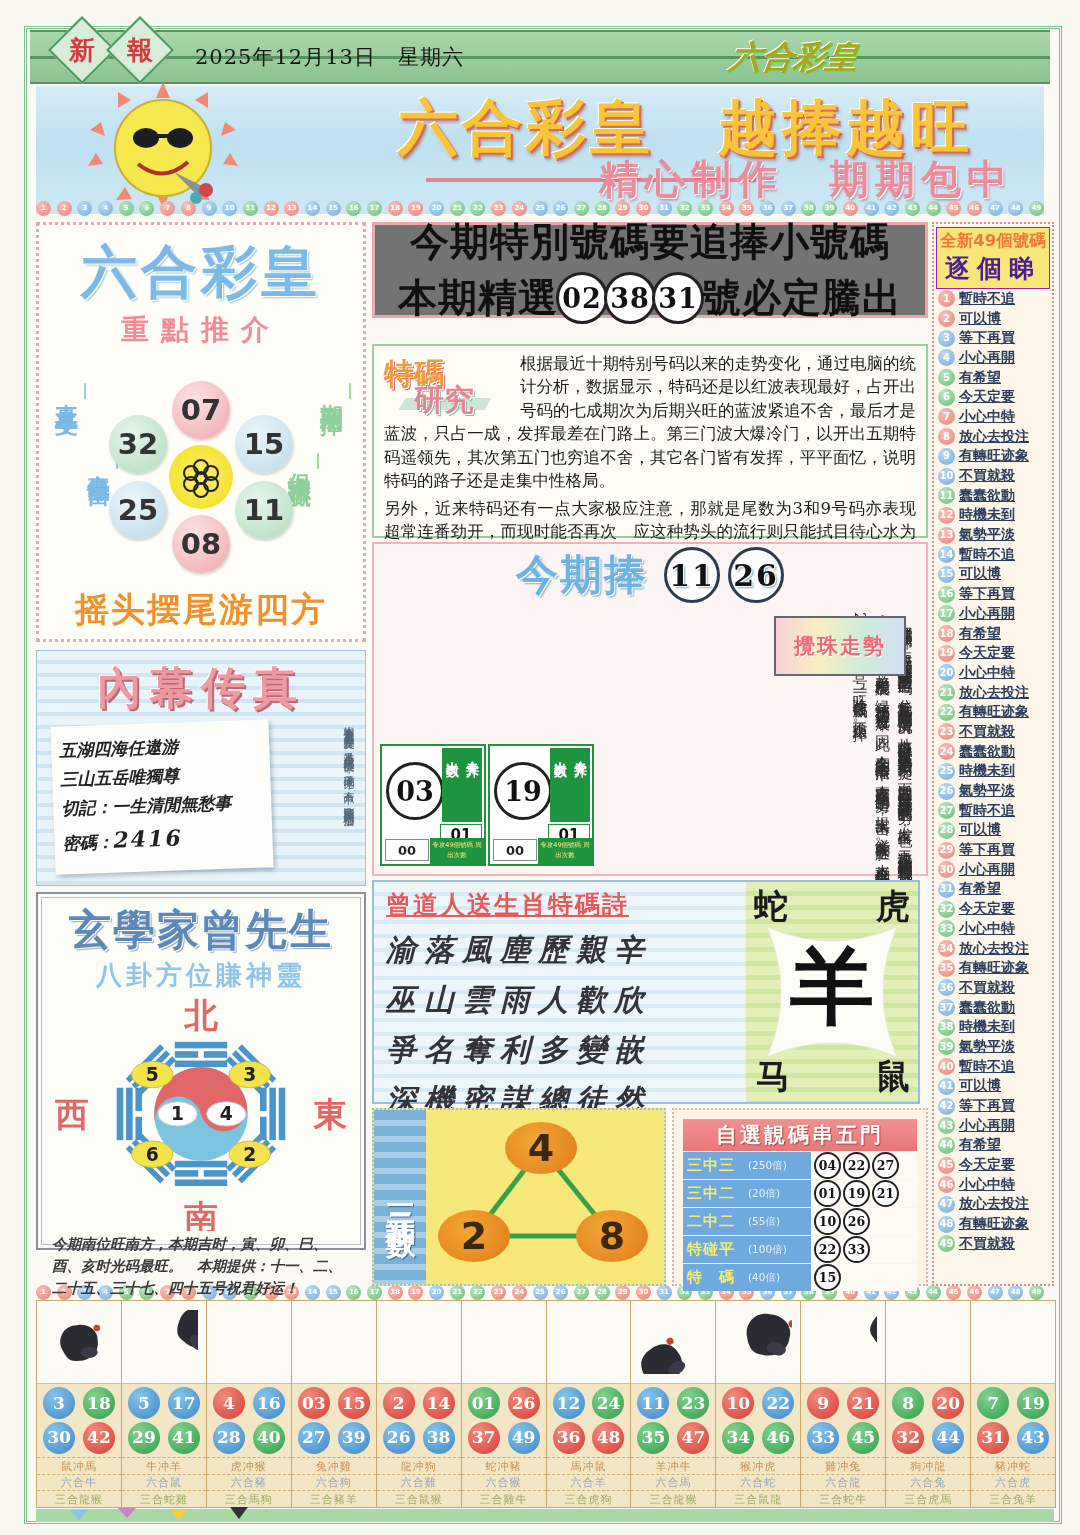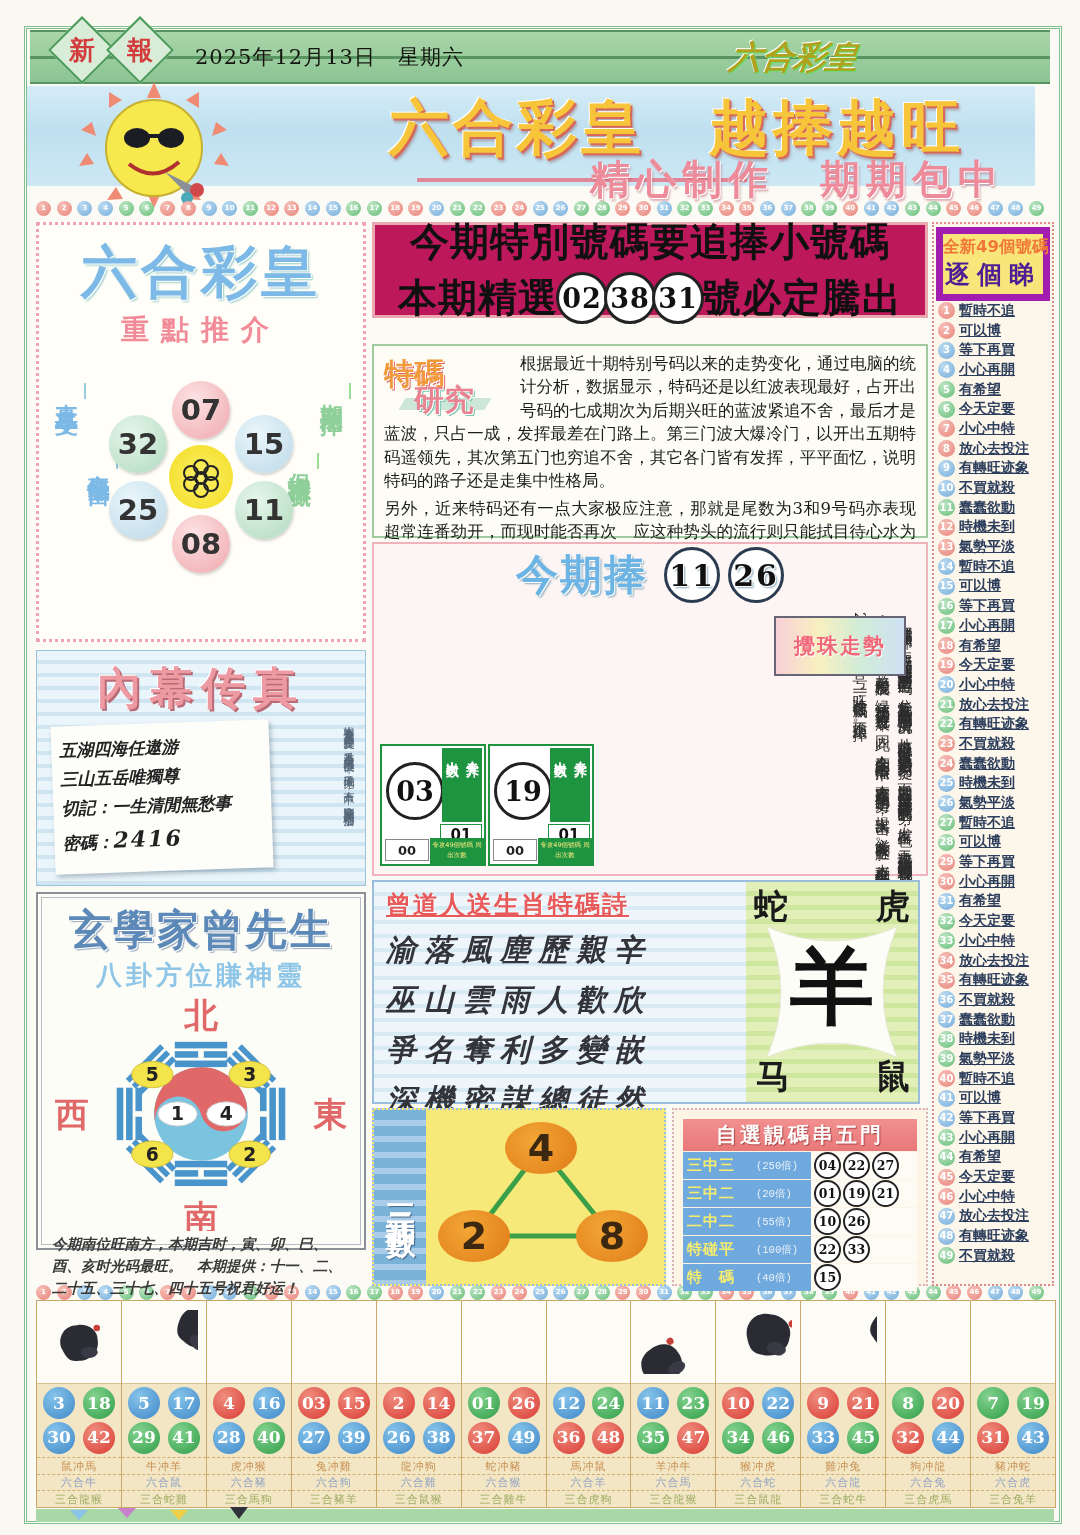--- a/index.html
+++ b/index.html
@@ -31,21 +31,21 @@
   .diamond span{position:absolute;left:0;top:0;width:44px;height:44px;display:flex;
            align-items:center;justify-content:center;transform:rotate(-45deg);
            color:#d23c3c;font-weight:bold;font-size:26px;font-family:"DejaVu Serif",serif;}
   #mh-date{position:absolute;left:165px;top:11px;font-family:"DejaVu Serif",serif;
            font-size:21px;color:#15150f;letter-spacing:1px;}
   #mh-script{position:absolute;left:700px;top:4px;font-family:"DejaVu Serif",serif;
            font-style:italic;font-weight:bold;font-size:32px;color:#b0a21e;
            text-shadow:1px 1px 0 #6d6, -1px -1px 0 #fff;transform:skewX(-8deg);}
   .mh-rule{position:absolute;top:24px;height:3px;background:#57945f;}
   
-  #banner{position:absolute;left:27px;top:86px;width:1008px;height:100px;
+  #banner{position:absolute;left:36px;top:86px;width:1008px;height:128px;
           background:linear-gradient(#d5ecf7 0%,#bfe0f0 45%,#cde8f4 100%);}
   #banner-title{position:absolute;left:290px;top:2px;width:720px;text-align:center;
           font-size:60px;font-weight:bold;font-family:"DejaVu Sans",sans-serif;
           color:#f6c53a;letter-spacing:4px;
           text-shadow:2px 2px 0 #d8695a,-1px -1px 0 #fff,3px 4px 3px rgba(120,40,40,.35);}
   #banner-line{position:absolute;left:390px;top:92px;width:330px;height:4px;background:#e08898;}
   #banner-sub{position:absolute;left:500px;top:66px;width:540px;text-align:center;
           font-size:40px;font-weight:bold;color:#ee8b9b;letter-spacing:6px;
           text-shadow:1px 1px 0 #fff,2px 3px 2px rgba(180,70,90,.4);}
   
@@ -92,21 +92,21 @@
   #master{top:892px;height:358px;background:#fdfdf8;border:2px solid #8a8f98;
          box-shadow:inset 0 0 0 3px #fdfdf8,inset 0 0 0 4px #b8bcc4;}
   #master-title{margin-top:8px;text-align:center;font-size:42px;font-weight:bold;
          color:#5d89b8;letter-spacing:2px;text-shadow:1px 1px 0 #fff,2px 2px 1px #9ab;}
   #master-sub{text-align:center;font-size:26px;font-weight:bold;color:#8fc6e8;letter-spacing:4px;}
   #bagua{display:block;margin:2px auto 0 auto;}
   #master-caption{padding:2px 14px 0 14px;font-family:"DejaVu Serif",serif;font-style:italic;
          font-weight:bold;font-size:14.5px;color:#3a3a3a;line-height:1.5;}
   
   .mbox{position:absolute;box-sizing:border-box;}
-  #headline{left:372px;top:222px;width:556px;height:96px;background:#be185d;
+  #headline{left:372px;top:222px;width:556px;height:96px;background:#737373;
          border:3px solid #eba7ae;display:flex;flex-direction:column;justify-content:center;
          align-items:center;gap:2px;}
   .hl-line{display:flex;align-items:center;font-family:"DejaVu Serif",serif;font-weight:bold;
          font-size:39px;color:#101010;letter-spacing:1px;white-space:nowrap;}
   .hl-circ{width:46px;height:46px;font-size:27px;margin:0 -2px;}
   #research{left:372px;top:344px;width:556px;height:194px;background:#fdfdf6;
          border:2px solid #a0cba0;padding:6px 10px;}
   #research-badge{float:left;width:128px;height:58px;position:relative;margin:2px 8px 2px 0;}
   #research-badge .b1{position:absolute;left:0;top:0;font-size:30px;font-weight:bold;
          color:#f09a3c;text-shadow:1px 1px 0 #fff,2px 2px 0 #e0606a;}
@@ -168,30 +168,30 @@
   .sy-node{position:absolute;width:72px;height:52px;border-radius:50%;
         background:radial-gradient(circle at 40% 35%,#f2a635,#e07b18);display:flex;
         align-items:center;justify-content:center;font-size:38px;font-weight:bold;color:#3c2810;}
   .sy-0{left:79px;top:12px;} .sy-1{left:12px;top:100px;} .sy-2{left:150px;top:100px;}
   #zixuan{left:672px;top:1108px;width:256px;height:178px;border:2px dotted #dab0b8;
         background:#fdf4e6;padding:9px;}
   #zx-title{height:32px;background:linear-gradient(#f29090,#e87878);display:flex;align-items:center;
         justify-content:center;color:#fff;font-size:21px;font-weight:bold;letter-spacing:3px;
         text-shadow:1px 1px 1px #a44;}
   .zx-row{display:flex;height:27px;margin-top:1px;}
-  .zx-left{width:128px;background:#6fa9dd;display:flex;align-items:center;padding-left:4px;gap:21px;
-        box-sizing:border-box;font-family:Liberation Mono, monospace;}
+  .zx-left{width:128px;background:#6fa9dd;display:flex;align-items:center;padding-left:4px;gap:13px;
+        box-sizing:border-box;}
   .zx-label{color:#f6ec6e;font-size:15px;font-weight:bold;letter-spacing:1px;white-space:nowrap;}
   .zx-odds{color:#ecf2fa;font-size:10.5px;white-space:nowrap;}
   .zx-nums{flex:1;background:#fdfbf4;display:flex;align-items:center;gap:2px;padding-left:3px;}
   .zx-circ{width:23px;height:23px;border-width:2px;font-size:12.5px;}
   
   #rightcol{position:absolute;left:932px;top:222px;width:122px;height:1064px;
         border:2px dotted #e08a8a;background:#fdf6ea;box-sizing:border-box;padding:3px 2px;}
-  #rc-head{background:#f8e67a;border:7px solid #a21caf;text-align:center;padding:2px 0 3px 0;}
+  #rc-head{background:#f8e67a;border:1px solid #a21caf;text-align:center;padding:2px 0 3px 0;}
   #rc-head .l1{font-size:16.5px;font-weight:bold;color:#f07838;letter-spacing:0px;white-space:nowrap;}
   #rc-head .l2{font-size:25px;font-weight:bold;color:#4c1d95;letter-spacing:7px;}
   .rc-row{display:flex;align-items:center;height:19.7px;gap:4px;padding-left:2px;}
   .rc-ball{width:17px;height:17px;font-size:10px;flex:0 0 auto;}
   .rc-txt{font-family:"DejaVu Serif",serif;font-weight:bold;font-size:14px;color:#2c3e5c;
         text-decoration:underline;white-space:nowrap;letter-spacing:0px;}
   
   #zodiac{position:absolute;left:36px;top:1300px;width:1018px;height:206px;display:flex;
         background:#f2e6c4;border:1px solid #caa86a;}
   .zcol{flex:1;border-right:1px solid #caa86a;display:flex;flex-direction:column;min-width:0;}
@@ -380,20 +380,21 @@
           </g>
         </svg>
       </div>
     <div class="fball f-pink pos-top">07</div>
         <div class="fball f-blue pos-top-right">15</div>
         <div class="fball f-green pos-bottom-right">11</div>
         <div class="fball f-pink pos-bottom">08</div>
         <div class="fball f-blue pos-bottom-left">25</div>
         <div class="fball f-green pos-top-left">32</div>
       </div>
+    <div id="promo-slogan">摇头摆尾游四方</div>
   </div>
 
   <div id="insider" class="lbox">
     <div id="insider-title">內幕传真</div>
     <div id="insider-note">
       <div>五湖四海任遨游</div>
       <div>三山五岳唯獨尊</div>
       <div>切記：一生清閒無愁事</div>
       <div><span>密碼：</span><span class="code">2416</span></div>
     </div>

